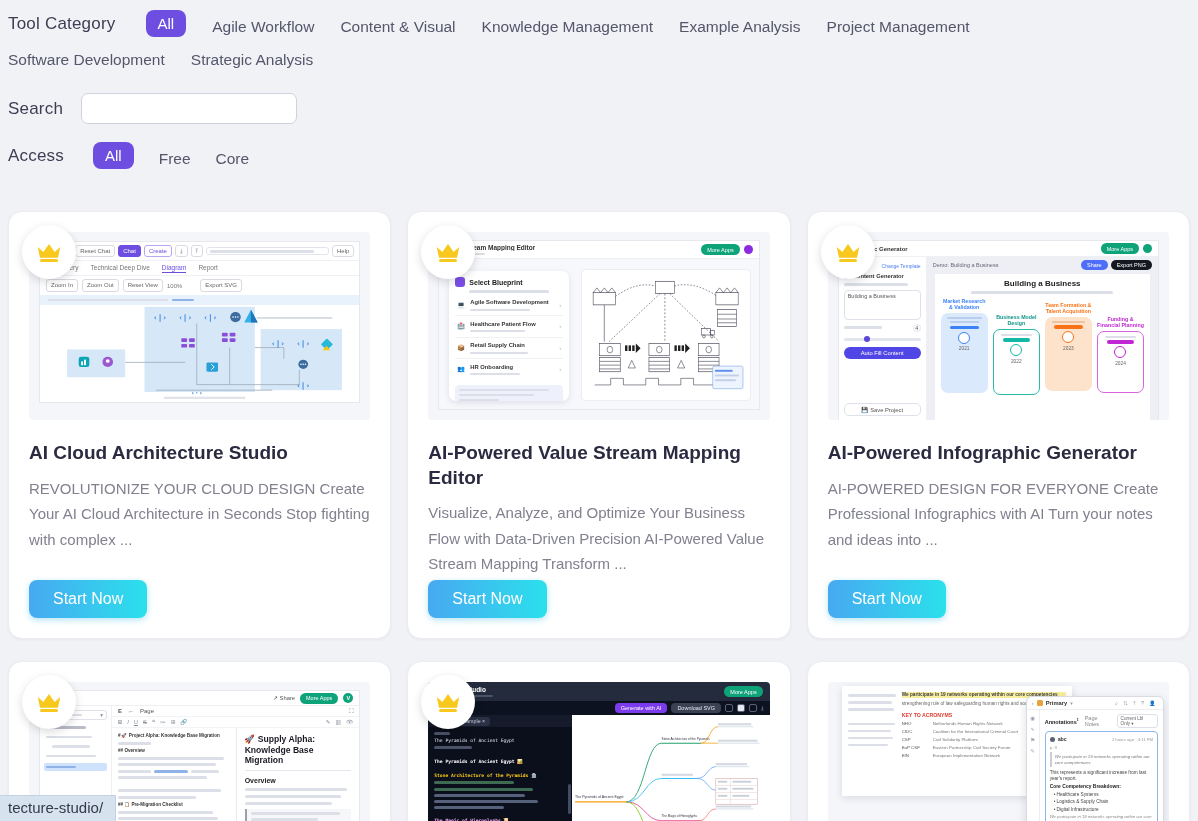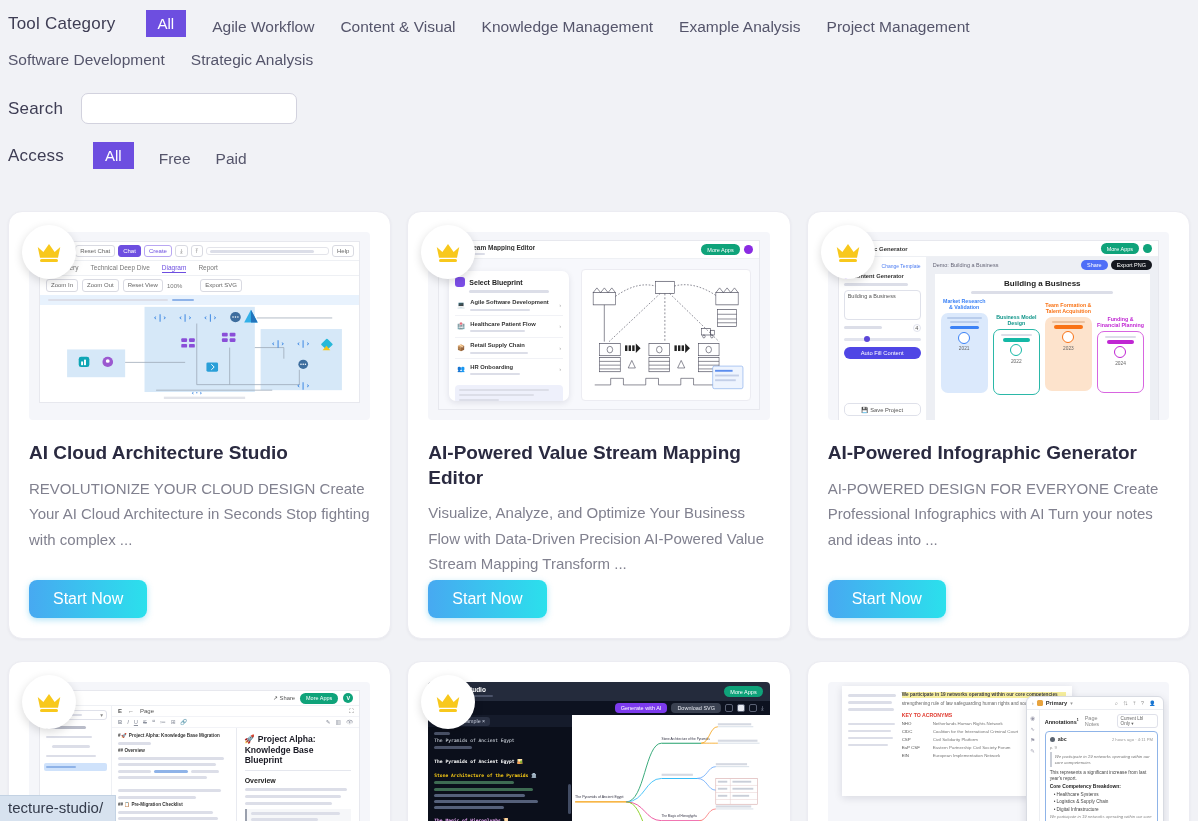--- a/index.html
+++ b/index.html
@@ -7,21 +7,21 @@
   body {
     width:1198px; height:821px; overflow:hidden; position:relative;
     background:#f1f2f6; font-family:"Liberation Sans", sans-serif; color:#444;
   }
   .wrap { padding:10px 8px 0; }
 
   
   .frow { display:flex; align-items:center; flex-wrap:wrap; column-gap:26px; row-gap:8px;
           font-size:15.5px; color:#55556b; max-width:1000px; }
   .flabel { font-weight:400; color:#3e3d54; font-size:17px; margin-right:4px; letter-spacing:.2px; }
-  .pill { background:var(--accent); color:#fff; border-radius:0; padding:5px 12px; font-size:15px; cursor:pointer; }
+  .pill { background:var(--accent); color:#fff; border-radius:8px; padding:5px 12px; font-size:15px; cursor:pointer; }
   .fitem { cursor:pointer;margin-top:6px; }
   .search-row { display:flex; align-items:center; gap:14px; margin-top:24px; }
   .search-input { width:216px; height:31px; border:1px solid #d2d2de; border-radius:7px;
                   background:#fff; outline:none; padding:0 10px; font-size:14px; color:#444;
                   font-family:"Liberation Sans",sans-serif; }
   .access-row { display:flex; align-items:center; gap:25px; margin-top:18px; font-size:15.5px; color:#55556b; }
 
   
   .grid { display:grid; grid-template-columns:repeat(3,1fr); gap:22px 16px; margin-top:42px; grid-auto-rows:428px; }
   .card { background:#fff; border:1px solid #ececf2; border-radius:14px; padding:20px;
@@ -214,21 +214,21 @@
 
   <div class="search-row">
     <span class="flabel">Search</span>
     <input class="search-input" type="text" value="" style="">
   </div>
 
   <div class="access-row">
     <span class="flabel">Access</span>
     <span class="pill">All</span>
     <span class="fitem">Free</span>
-    <span class="fitem">Paid</span>
+    <span class="fitem">Core</span>
   </div>
 
   <div class="grid">
 
     <div class="card">
       <div class="crown">
         <svg width="30" height="30" viewBox="0 0 24 24">
           <path d="M3 8 L7.5 12 L12 5.5 L16.5 12 L21 8 L19.2 16.6 H4.8 Z" style="fill:var(--crown)"></path>
           <rect x="4.8" y="17.6" width="14.4" height="2.4" rx="1.2" style="fill:var(--crown)"></rect>
         </svg>
@@ -620,21 +620,21 @@
                   <span class="bar" style="width:80%"></span>
                   <span class="bar" style="width:0"></span>
                   <span class="bar" style="width:92%"></span>
                   <span class="bar" style="width:70%"></span>
                   <div class="t4-line" style="font-weight:700">## 📋 Pre-Migration Checklist</div>
                   <span class="bar" style="width:85%"></span>
                   <span class="bar" style="width:90%"></span>
                   <span class="bar" style="width:60%"></span>
                 </div>
                 <div class="t4-prev">
-                  <div class="t4-h1">🚀 Project Alpha: Knowledge Base Blueprint</div>
+                  <div class="t4-h1">🚀 Supply Alpha: Knowledge Base Migration</div>
                   <div style="border-bottom:1px solid #e5e7ee"></div>
                   <div class="t4-h2">Overview</div>
                   <span class="bar" style="width:96%"></span>
                   <span class="bar" style="width:90%"></span>
                   <span class="bar" style="width:82%"></span>
                   <div class="t4-quote">
                     <span class="bar" style="width:92%"></span>
                     <span class="bar" style="width:70%"></span>
                   </div>
                 </div>

